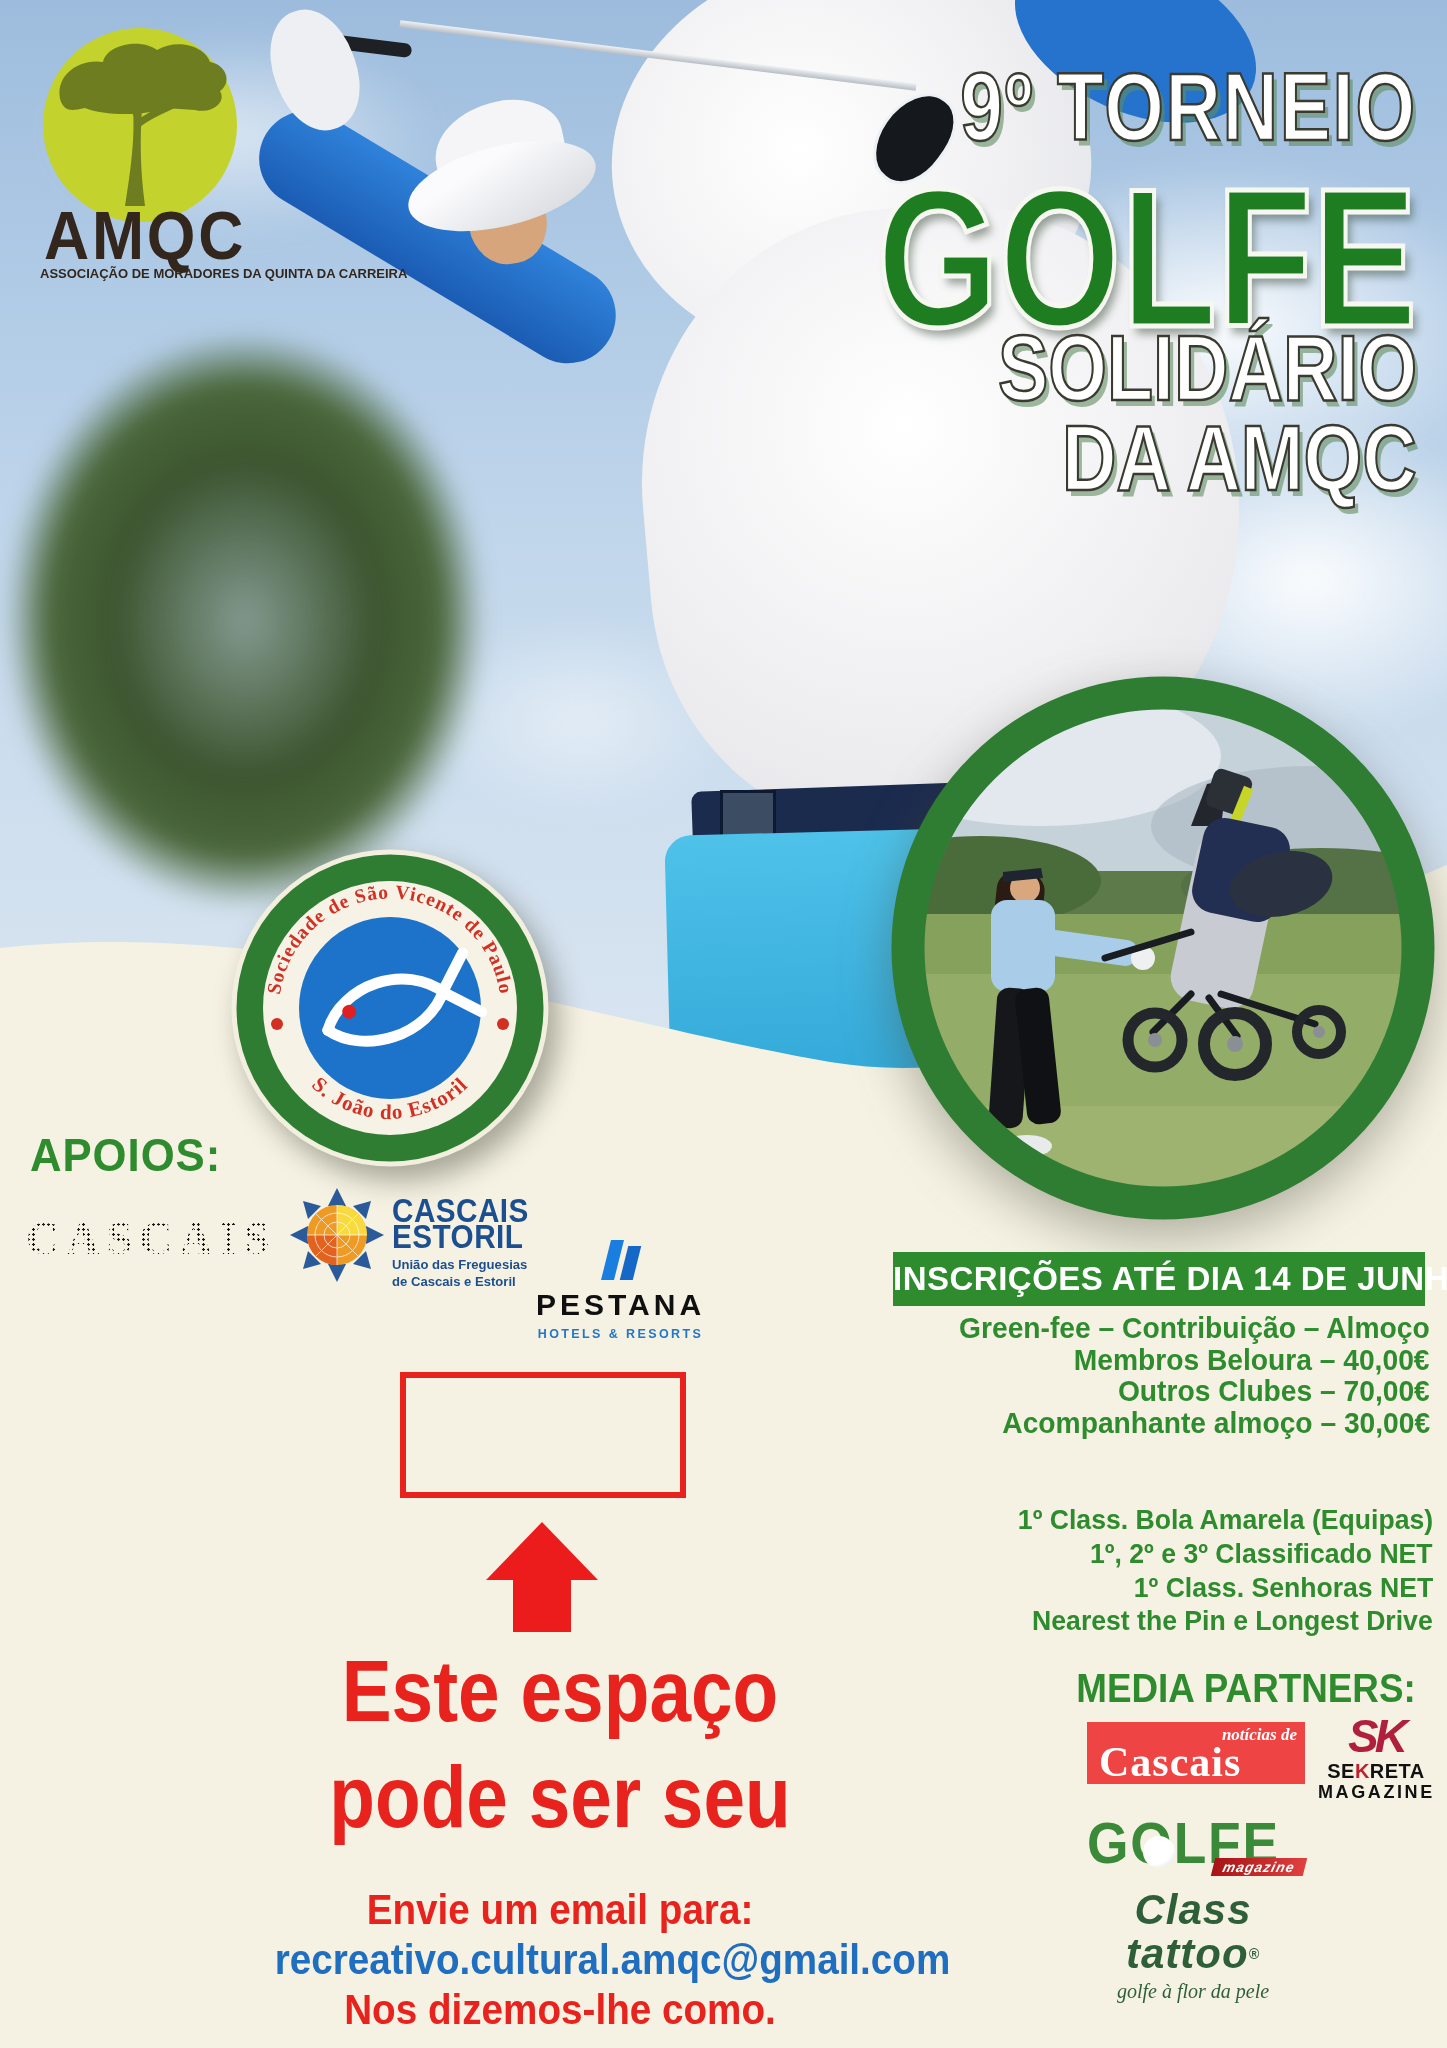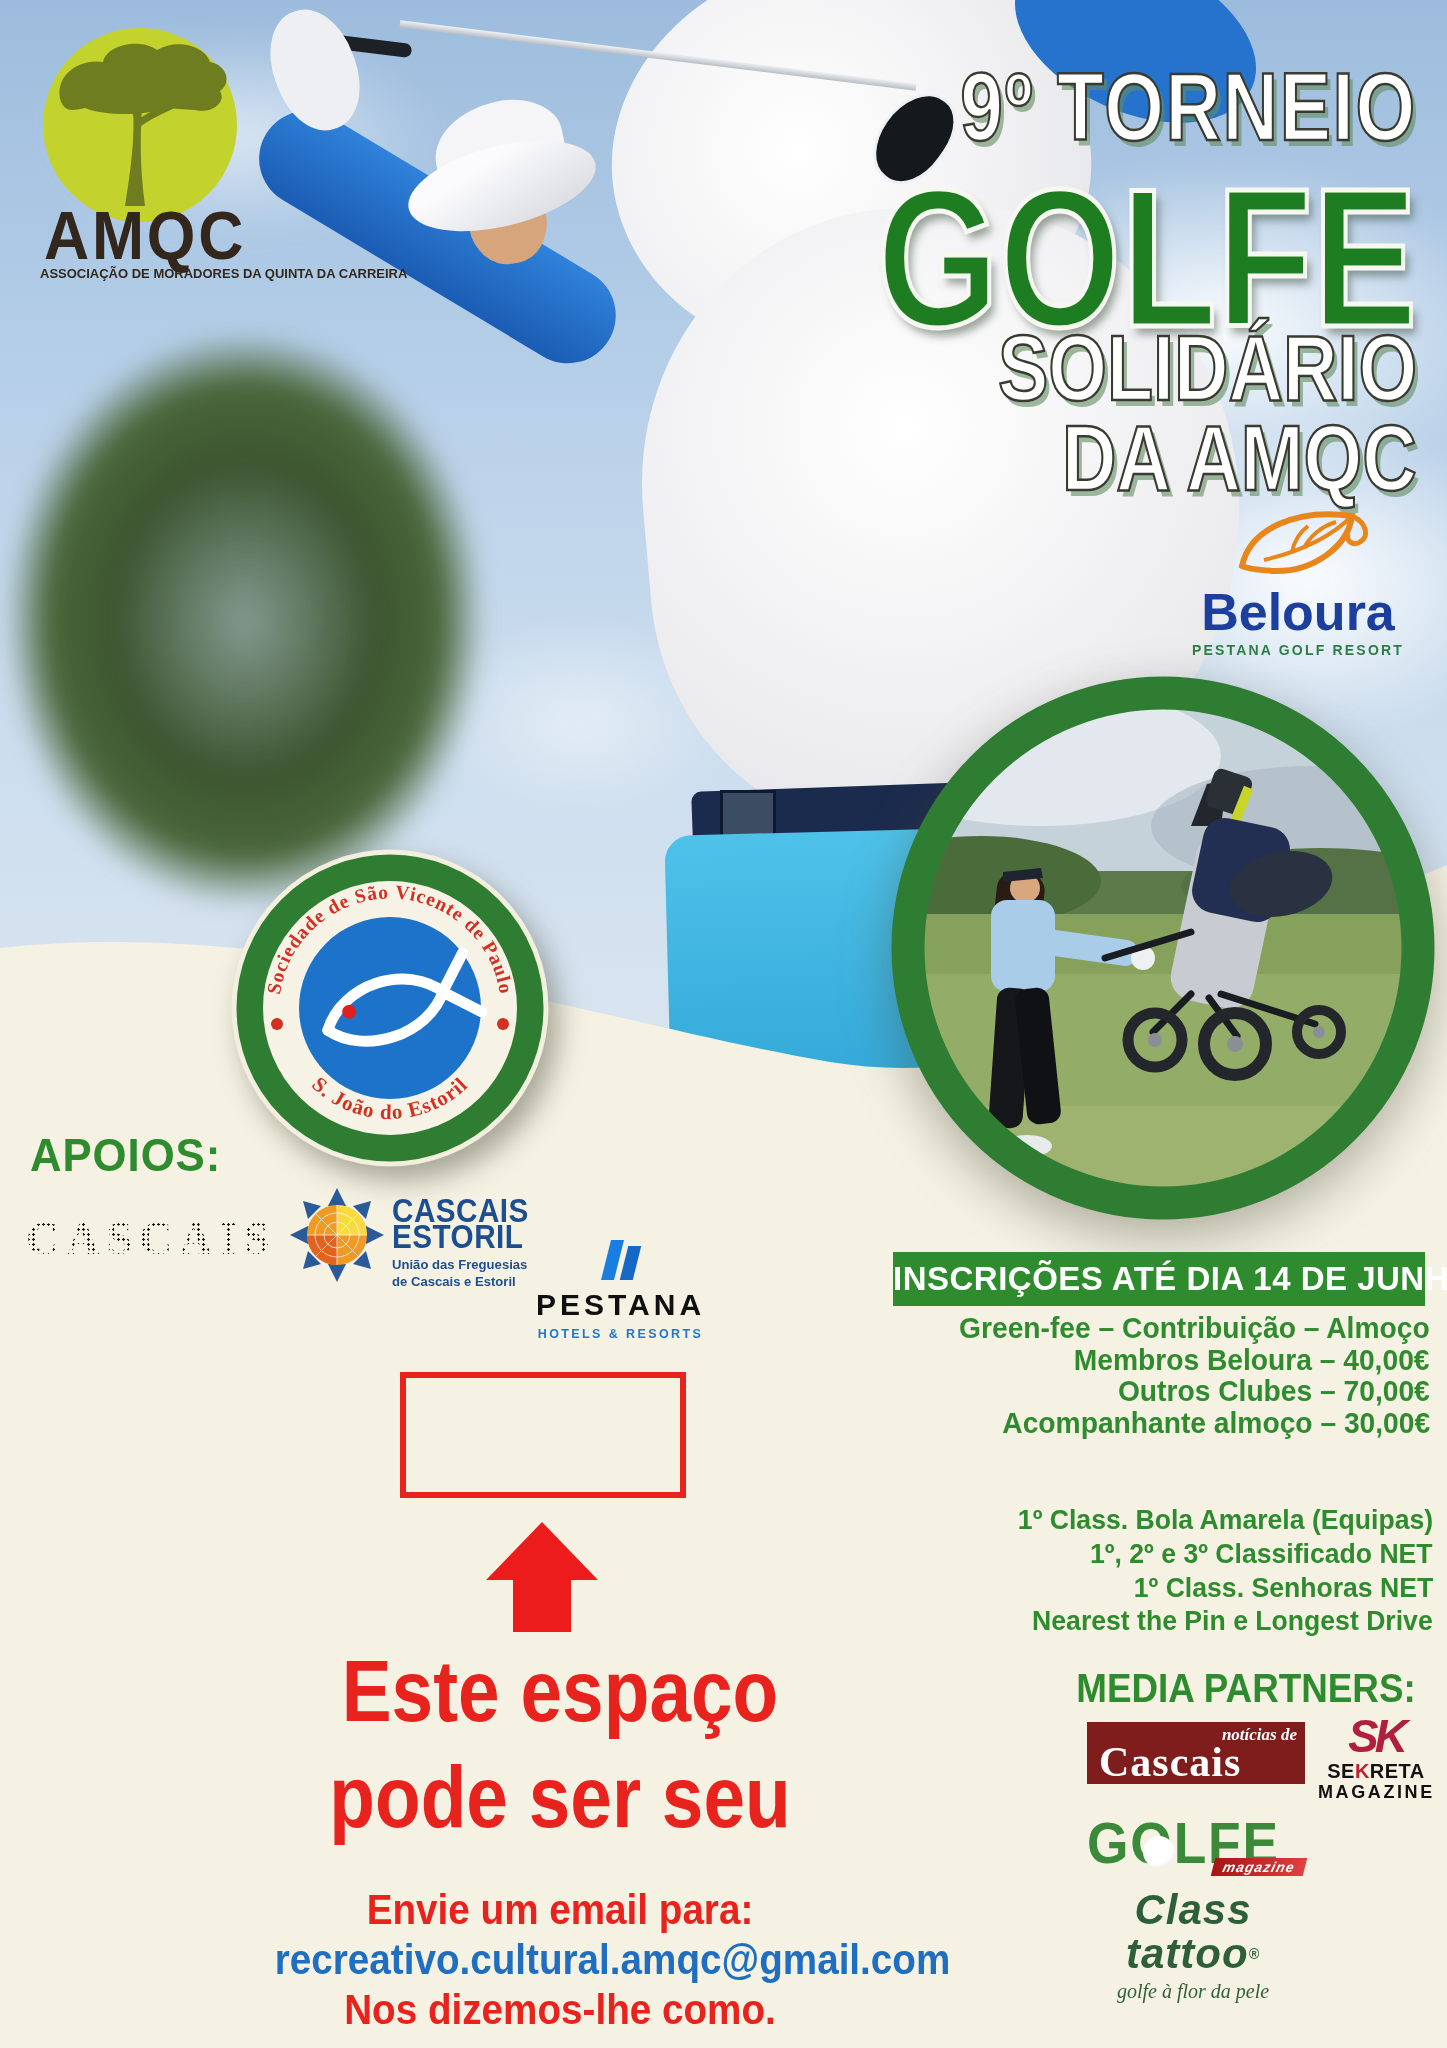--- a/index.html
+++ b/index.html
@@ -107,21 +107,21 @@
   .bar2{left:1045px;top:1444px;width:402px;height:52px;font-size:34px;line-height:52px;padding-left:28px;
         letter-spacing:2px;box-sizing:border-box;}
   .gline{position:absolute;right:17px;text-align:right;color:#2e8b2e;font-weight:600;font-size:30px;
         transform:scaleX(.94);transform-origin:right center;white-space:nowrap;}
   .pline{position:absolute;right:14px;text-align:right;color:#2e8b2e;font-weight:600;font-size:28px;
         transform:scaleX(.95);transform-origin:right center;white-space:nowrap;}
   .media-h{left:1056px;top:1666px;width:380px;text-align:center;font-size:40px;font-weight:bold;color:#2e8b2e;
         transform:scaleX(.92);white-space:nowrap;}
 
   
-  .ncbox{left:1087px;top:1722px;width:218px;height:62px;background:#7f1d1d;color:#fff;
+  .ncbox{left:1087px;top:1722px;width:218px;height:62px;background:#ef4444;color:#fff;
          font-family:"Liberation Serif",serif;}
   .ncbox .nc-top{position:absolute;right:8px;top:3px;font-size:17px;font-style:italic;font-weight:bold;}
   .ncbox .nc-name{position:absolute;left:12px;top:16px;font-size:42px;font-weight:bold;letter-spacing:1px;}
   .sekreta{left:1318px;top:1712px;width:116px;text-align:center;}
   .sk-mono{font-size:46px;font-weight:bold;font-style:italic;color:#b01f3c;letter-spacing:-4px;line-height:48px;}
   .sk-name{font-size:20px;font-weight:bold;color:#111;letter-spacing:.5px;line-height:22px;}
   .sk-name .redk{color:#c02030;}
   .sk-mag{font-size:18px;font-weight:bold;color:#111;letter-spacing:2.6px;line-height:20px;}
   .golfemag{left:1087px;top:1814px;width:212px;height:64px;}
   .golfemag .gm-name{position:absolute;left:0;top:0;font-size:58px;font-weight:800;color:#3a8a3a;
@@ -175,29 +175,20 @@
   <div class="abs amqc-circle">
     <svg width="194" height="210" viewBox="0 0 194 210">
       <path fill="#6e7d1f" d="M18,74 C10,48 36,30 60,34 C64,16 98,10 114,22 C134,10 162,18 167,34 C184,37 189,55 177,63 C184,75 168,86 152,82 L122,80 C102,88 62,88 42,80 C26,84 22,82 18,74 Z"></path>
       <path fill="#6e7d1f" d="M90,80 C92,110 88,140 82,178 L102,178 C97,140 97,110 99,80 Z"></path>
       <path stroke="#6e7d1f" stroke-width="7" fill="none" d="M94,86 C80,66 66,60 50,58 M96,84 C104,64 120,54 138,52 M95,96 C110,84 126,80 144,70"></path>
     </svg>
   </div>
   <div class="abs amqc-name">AMQC</div>
   <div class="abs amqc-sub">ASSOCIAÇÃO DE MORADORES DA QUINTA DA CARREIRA</div>
 
-  <div class="abs beloura">
-    <svg width="140" height="86" viewBox="0 0 140 86" style="display:block;margin:0 40px 0 auto;">
-      <path d="M8,66 C16,28 64,8 118,16 C114,46 80,72 40,71 C26,70 13,69 8,66 Z" fill="none" stroke="#e8861c" stroke-width="6"></path>
-      <path d="M118,16 C96,38 64,52 30,60 M70,48 C76,36 88,26 102,22 M58,52 C60,42 66,32 74,26" fill="none" stroke="#e8861c" stroke-width="4"></path>
-      <path d="M118,16 C132,22 136,36 126,42 C120,46 112,42 114,34" fill="none" stroke="#e8861c" stroke-width="5"></path>
-    </svg>
-    <div class="beloura-name">Beloura</div>
-    <div class="beloura-sub">PESTANA GOLF RESORT</div>
-  </div>
 
   <svg class="abs svp-svg" width="320" height="320" viewBox="0 0 320 320">
     <circle cx="160" cy="160" r="156" fill="#2e7d32" stroke="#f2efdf" stroke-width="5"></circle>
     <circle cx="160" cy="160" r="127" fill="#f6f3e6"></circle>
     <circle cx="160" cy="160" r="91" fill="#1d73c9"></circle>
     <g transform="translate(160,160) rotate(-18)">
       <path d="M-66,2 C-40,-36 28,-40 58,4 L86,32" fill="none" stroke="#ffffff" stroke-width="11" stroke-linecap="round"></path>
       <path d="M-66,2 C-40,36 28,40 58,-2 L86,-30" fill="none" stroke="#ffffff" stroke-width="11" stroke-linecap="round"></path>
       <circle cx="-40" cy="-9" r="7" fill="#e02020"></circle>
     </g>

